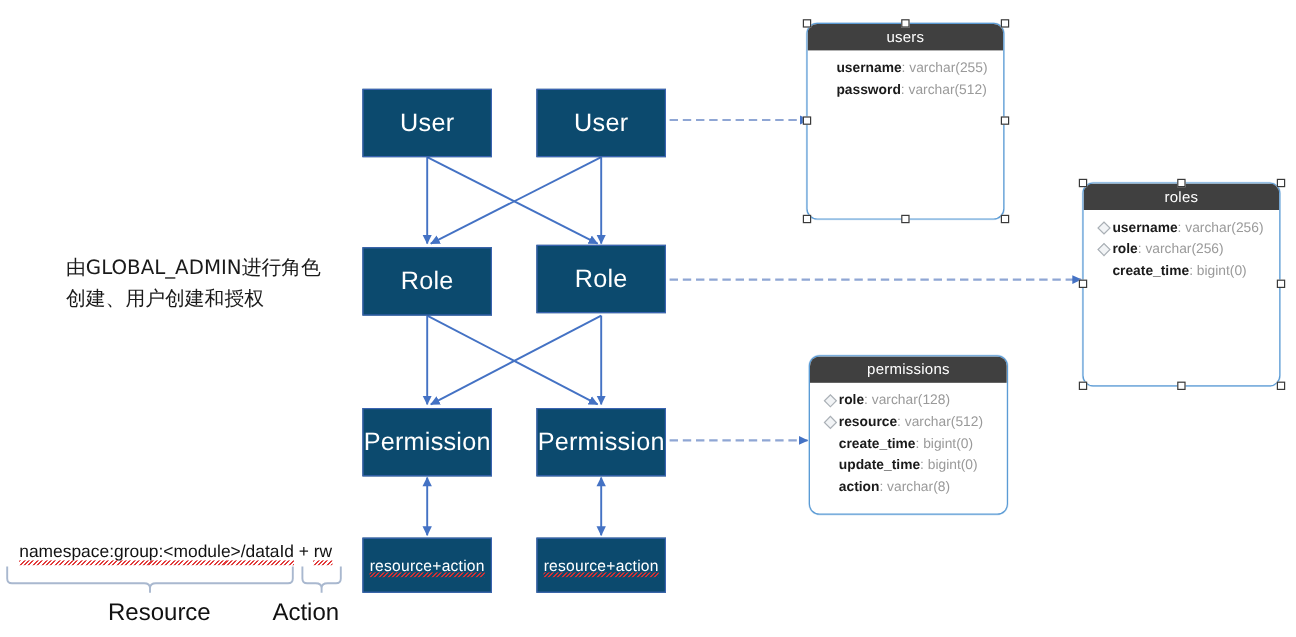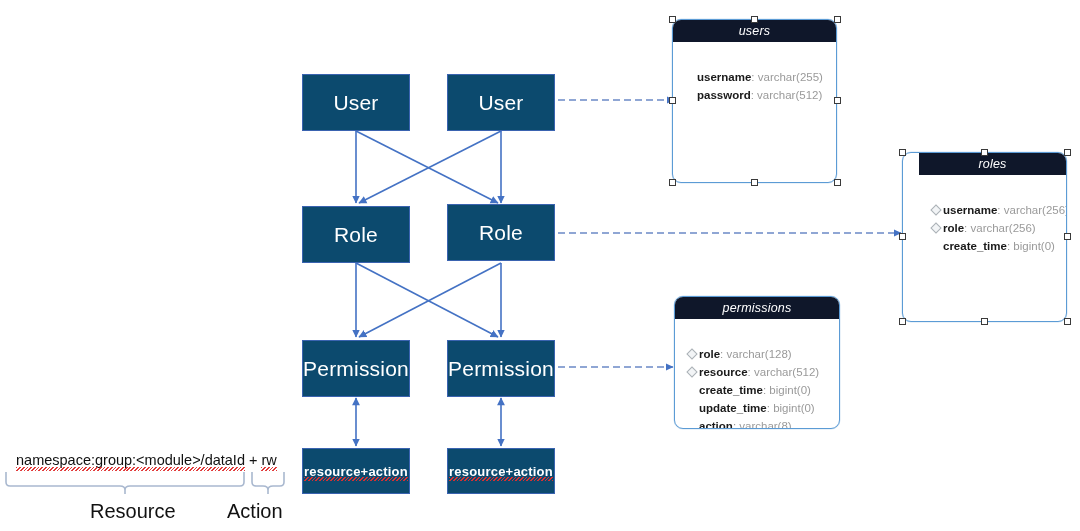--- a/index.html
+++ b/index.html
@@ -39,21 +39,21 @@
   }
   .blue-box .lbl {
     font-size: 21px;
     color: #ffffff;
     letter-spacing: 0.2px;
     line-height: 1;
     white-space: nowrap;
   }
   .blue-box.small .lbl {
     font-size: 13px;
-    font-weight: bold;
+    font-weight: normal;
     text-decoration: none;
     position: relative;
   }
   
   .squiggle {
     position: relative;
     display: inline-block;
   }
   .squiggle::after {
     content: "";
@@ -106,32 +106,30 @@
     position: absolute;
     background: #ffffff;
     border: 1.6px solid #5B9BD5;
     border-radius: 9px;
     box-sizing: border-box;
     overflow: hidden;
     box-shadow: 0 0 0 0.5px rgba(91,155,213,0.25);
   }
   .er-head {
     height: 22px;
-    background: #0f172a;
+    background: #404040;
     color: #ffffff;
     font-size: 12.5px;
     display: flex;
     align-items: center;
     justify-content: center;
     letter-spacing: 0.2px;
-    font-style: italic;
   }
   .er-body {
     padding: 6px 0 0 0;
-    margin-top: 20px;
   }
   .er-row {
     display: flex;
     align-items: center;
     height: 18px;
     padding-left: 10px;
     font-size: 11.5px;
     white-space: nowrap;
   }
   .er-key {
@@ -239,20 +237,21 @@
                Q125,486 130,486 L240,486 Q244,486 244,482 L244,472"></path>
       <path d="M125,490 L125,494"></path>
     </g>
     <g fill="none" stroke="#A9B8CF" stroke-width="1.6">
       <path d="M252,472 L252,482 Q252,486 256,486 L263,486 Q268,486 268,490
                Q268,486 273,486 L280,486 Q284,486 284,482 L284,472"></path>
       <path d="M268,490 L268,494"></path>
     </g>
   </svg>
 
+  <div id="cn-note">由GLOBAL_ADMIN进行角色创建、用户创建和授权</div>
 
   <div class="blue-box" style="left:302px; top:74px; width:108px; height:57px;">
     <span class="lbl">User</span>
   </div>
 
   <div class="blue-box" style="left:447px; top:74px; width:108px; height:57px;">
     <span class="lbl">User</span>
   </div>
 
   <div class="blue-box" style="left:302px; top:206px; width:108px; height:57px;">
@@ -303,21 +302,21 @@
 
   <div class="handle" style="left:669px; top:16px;"></div>
   <div class="handle" style="left:751px; top:16px;"></div>
   <div class="handle" style="left:834px; top:16px;"></div>
   <div class="handle" style="left:669px; top:97px;"></div>
   <div class="handle" style="left:834px; top:97px;"></div>
   <div class="handle" style="left:669px; top:179px;"></div>
   <div class="handle" style="left:751px; top:179px;"></div>
   <div class="handle" style="left:834px; top:179px;"></div>
 
-  <div class="er-table" style="left:902px; top:152px; width:165px; height:170px;padding-left:16px;">
+  <div class="er-table" style="left:902px; top:152px; width:165px; height:170px;">
     <div class="er-head">roles</div>
     <div class="er-body">
       <div class="er-row">
         <span class="er-key"><i class="diamond"></i></span>
         <span class="er-name">username</span>
         <span class="er-type">:&nbsp;<span>varchar(256)</span></span>
       </div>
       <div class="er-row">
         <span class="er-key"><i class="diamond"></i></span>
         <span class="er-name">role</span>

